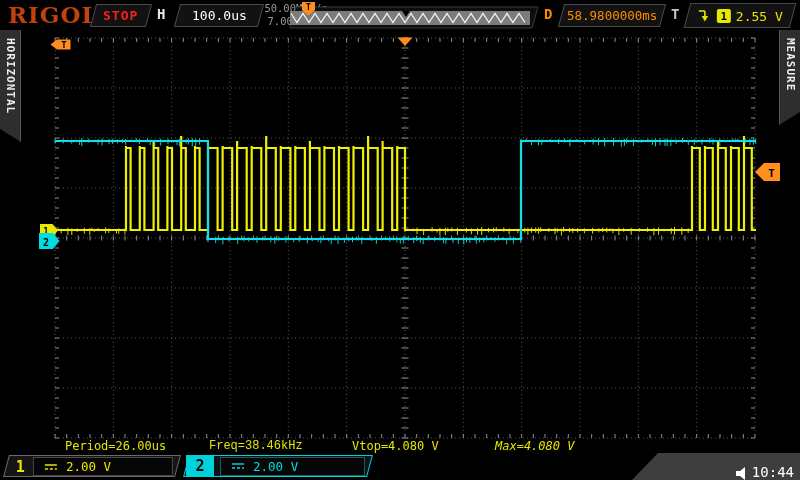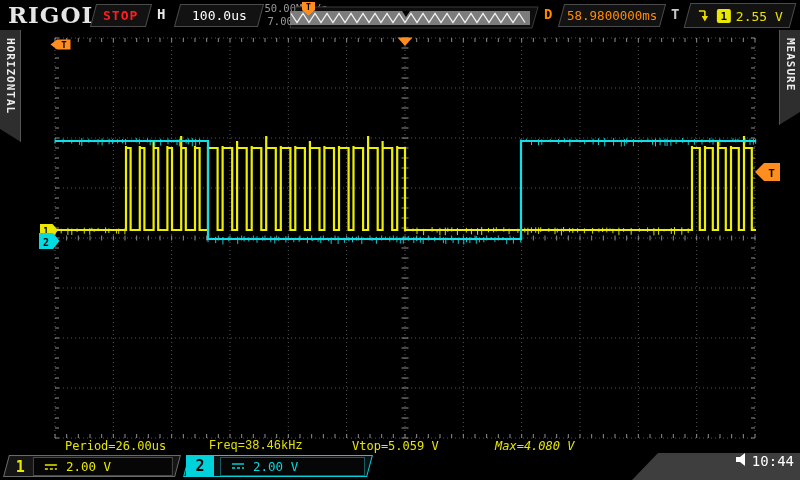--- a/index.html
+++ b/index.html
@@ -1,21 +1,21 @@
 <!DOCTYPE html>
 <html><head>
 <meta charset="utf-8">
 <style>
   html,body{margin:0;padding:0;background:#000;}
   #screen{position:relative;width:800px;height:480px;background:#000;overflow:hidden;
           font-family:"DejaVu Sans Mono",monospace;}
   
   #topbar{position:absolute;left:0;top:0;width:800px;height:30px;background:#000;z-index:5;}
   .logo{position:absolute;left:8px;top:1px;font-family:"DejaVu Serif",serif;font-weight:bold;
-        font-size:23px;color:#e5e5e5;letter-spacing:1px;}
+        font-size:23px;color:#c2410c;letter-spacing:1px;}
   .pbadge{position:absolute;height:21px;border:1px solid #4a4a4a;background:#121212;
           transform:skewX(-15deg);display:flex;align-items:center;justify-content:center;}
   .pbadge .unskew{transform:skewX(15deg);display:flex;align-items:center;gap:5px;white-space:nowrap;}
   .stop-text{color:#ff1e1e;font-weight:bold;font-size:13px;letter-spacing:1px;}
   .white-lbl{position:absolute;color:#e8e8e8;font-weight:bold;font-size:14px;}
   .tb-text{color:#fff;font-size:13px;}
   .rate{position:absolute;left:258px;top:2px;width:76px;text-align:center;color:#9a9a9a;
         font-size:10.5px;line-height:12.5px;}
   .orange{color:#ff8c00;}
   .delay-text{color:#ff8c00;font-size:12.5px;}
@@ -41,21 +41,21 @@
            display:flex;align-items:center;box-sizing:border-box;}
   .chbadge .unskew{transform:skewX(15deg);display:flex;align-items:center;gap:8px;width:100%;}
   .innerbox{height:17px;border:1px solid #4a4a4a;background:#060606;display:flex;
             align-items:center;gap:8px;padding:0 10px;flex:1;margin-right:4px;}
   .ch-num{font-weight:bold;font-size:15px;padding-left:9px;}
   .ch-scale{font-size:12.5px;}
   .numcell{display:flex;align-items:center;justify-content:center;width:28px;height:22px;
            margin-left:-1px;}
   #timewedge{position:absolute;right:0;top:0;width:168px;height:27px;background:#3e3e3e;
              clip-path:polygon(26px 0,100% 0,100% 100%,0 100%);
-             display:flex;align-items:flex-start;justify-content:flex-end;gap:4px;
+             display:flex;align-items:flex-end;justify-content:flex-end;gap:4px;
              padding-right:6px;box-sizing:border-box;color:#fff;font-size:14px;}
 </style>
 </head>
 <body>
 
 <div id="screen">
 
   <svg id="scope" width="800" height="480" viewBox="0 0 800 480">
     <g id="g-grid">
         <path d="M55 38V438M113.33333333333334 38V438M171.66666666666669 38V438M230 38V438M288.33333333333337 38V438M346.6666666666667 38V438M405 38V438M463.3333333333333 38V438M521.6666666666667 38V438M580 38V438M638.3333333333334 38V438M696.6666666666666 38V438M755 38V438M55 38H755M55 88H755M55 138H755M55 188H755M55 238H755M55 288H755M55 338H755M55 388H755M55 438H755" stroke="#565656" stroke-width="1" stroke-dasharray="1 3" fill="none"></path>
@@ -135,21 +135,21 @@
 
   <div id="tab-left" class="vtab">
     <span>HORIZONTAL</span>
   </div>
   <div id="tab-right" class="vtab">
     <span>MEASURE</span>
   </div>
 
   <span class="meas" style="left:65px;">Period=26.00us</span>
   <span class="meas" style="left:209px;font-family:Liberation Mono, monospace;">Freq=38.46kHz</span>
-  <span class="meas" style="left:352px;">Vtop=5.059 V</span>
+  <span class="meas" style="left:352px;">Vtop=4.080 V</span>
   <span class="meas" style="left:495px;font-style:italic;">Max=4.080 V</span>
 
   <div id="botbar">
 
     <div class="chbadge" style="left:6px;width:172px;background:#151515;border:1px solid #6a6a6a;">
       <div class="unskew">
         <span class="ch-num" style="color:#e8e800;">1</span>
         <div class="innerbox">
           <svg width="14" height="10" viewBox="0 0 14 10">
             <path d="M1 3 H13" stroke="#e8e800" stroke-width="1.4"></path>

